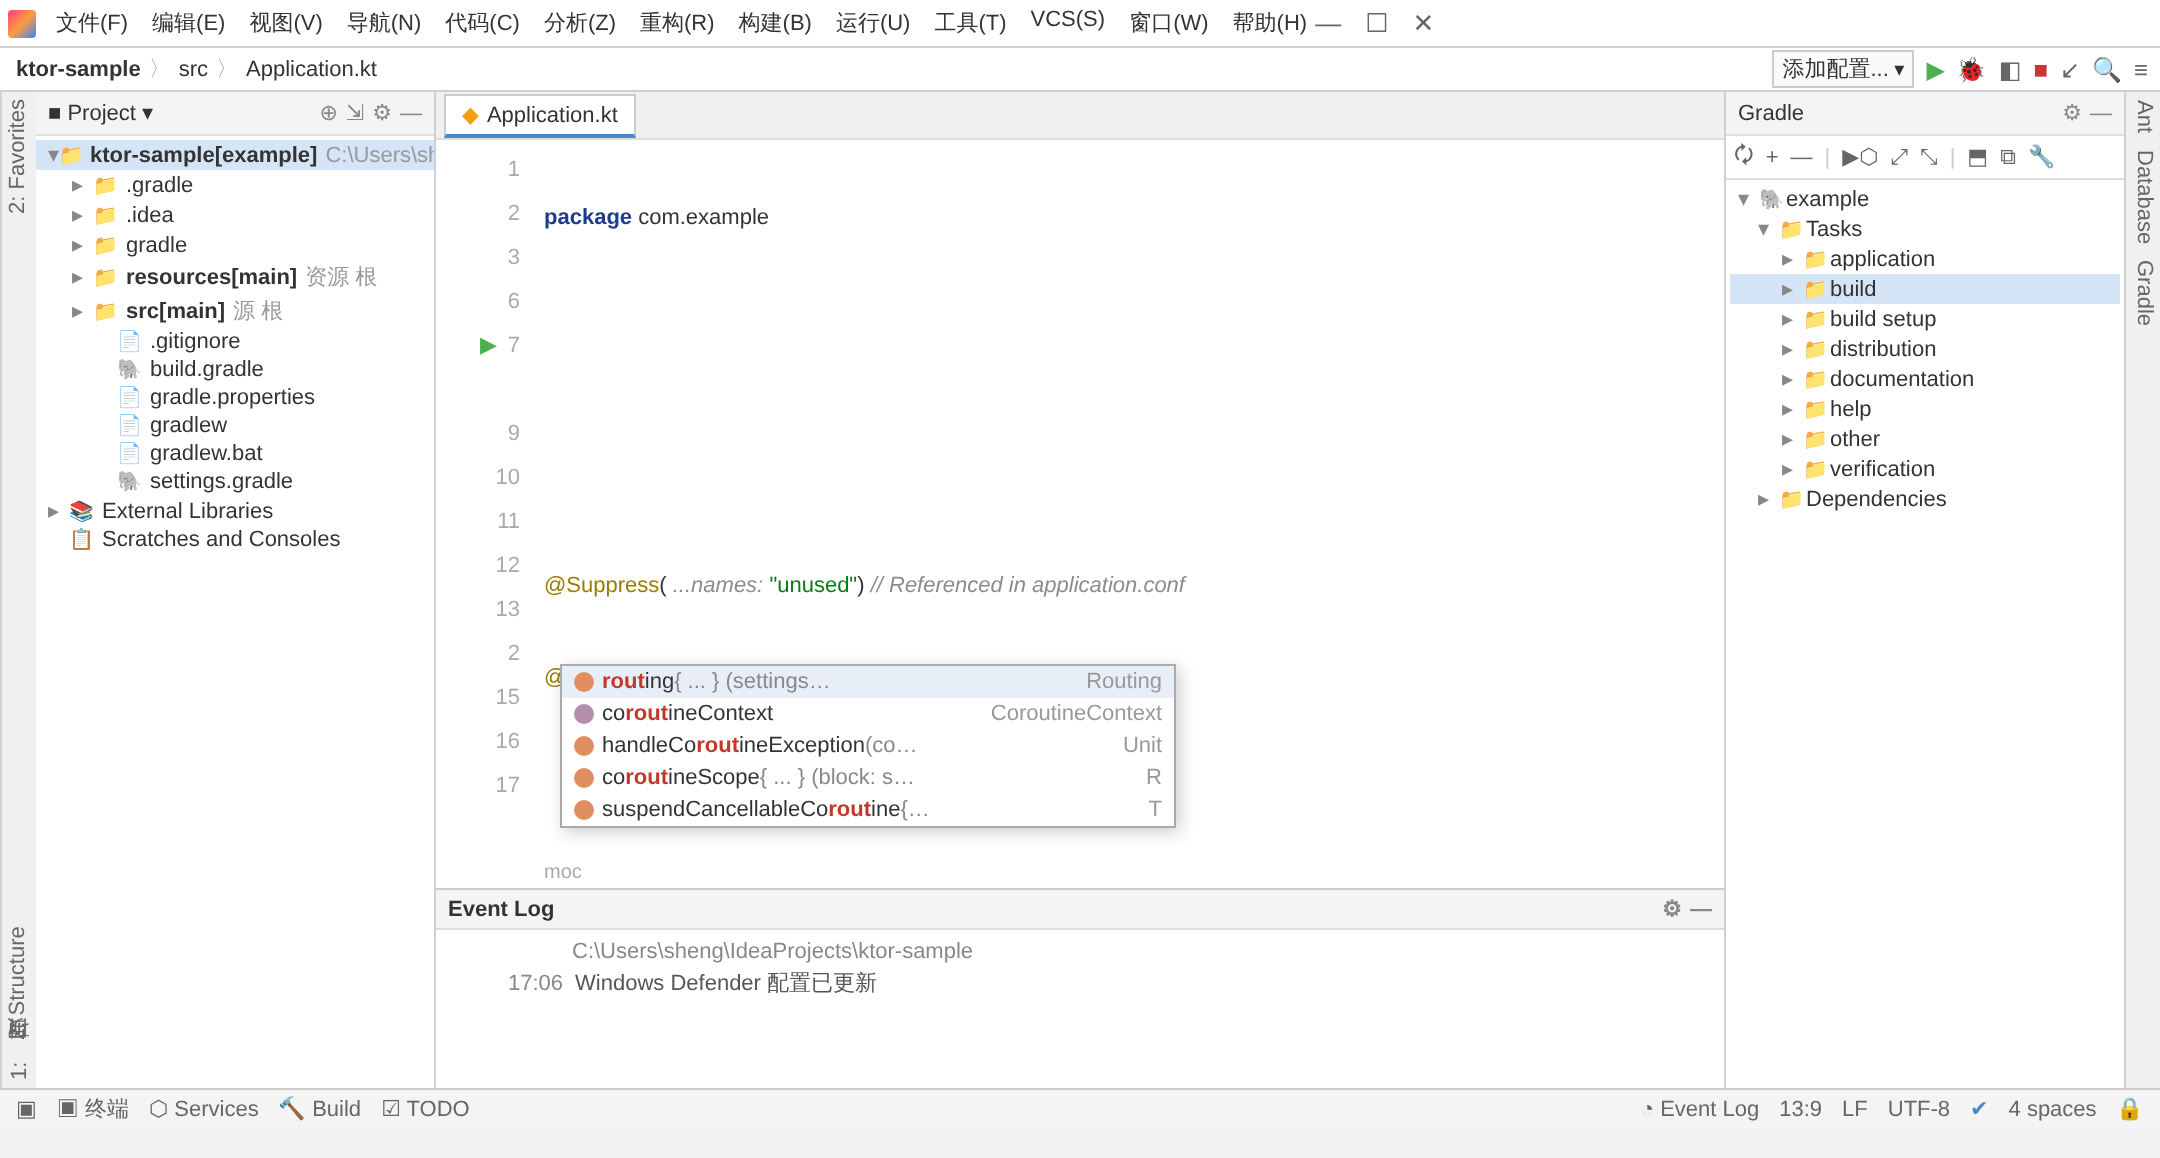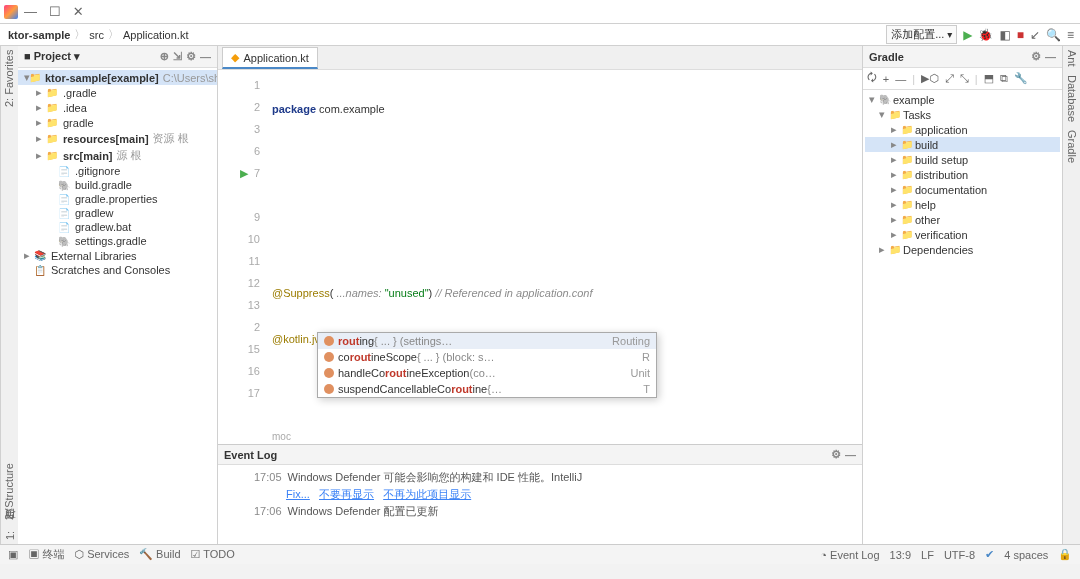--- a/index.html
+++ b/index.html
@@ -17,21 +17,21 @@
 .navbar .spacer { flex: 1; }
 .navbar .rightico { display: flex; gap: 6px; align-items: center; }
 .navbar .rightico .btn { padding: 1px 4px; border: 1px solid #ccc; font-size: 10px; background: #fafafa; cursor:pointer;}
 .navbar .rightico .ico { color: #666; cursor:pointer; font-size: 12px; }
 .body-row { display: flex; height: 498px; }
 .gutter-left { width: 18px; background: #f0f0f0; border-right: 1px solid #d0d0d0; writing-mode: vertical-rl; transform: rotate(180deg); font-size: 10px; color: #666; display: flex; }
 .gutter-left span { padding: 4px 2px; cursor:pointer;}
 .gutter-right { width: 18px; background: #f0f0f0; border-left: 1px solid #d0d0d0; writing-mode: vertical-rl; font-size: 10px; color: #666; display:flex;}
 .gutter-right span { padding: 4px 2px; cursor:pointer;}
 .project-panel { width: 200px; background: #fff; border-right: 1px solid #d0d0d0; display:flex; flex-direction:column;}
-.panel-head { height: 22px; background: #f4f4f4; border-bottom: 1px solid #ddd; display: flex; align-items: center; padding: 0 6px; font-weight: bold; }
+.panel-head { height: 22px; background: #f4f4f4; border-bottom: 1px solid #ddd; display: flex; align-items: center; padding: 0 6px; font-weight: normal; }
 .panel-head .spacer{flex:1}
 .panel-head .ico{color:#888;margin-left:4px;cursor:pointer;font-size:11px;}
 .tree { padding: 2px 0; overflow: hidden; flex:1;}
 .tree .node { padding: 1px 2px 1px 6px; display: flex; align-items: center; white-space: nowrap; cursor:pointer;}
 .tree .node .arrow { width: 10px; color: #888; }
 .tree .node .ico { width: 14px; margin-right: 3px; text-align: center; font-size: 10px;}
 .tree .sel { background: #d5e4f7; }
 .tree .bold { font-weight: bold; }
 .tree .gray { color: #999; margin-left:4px;}
 .tree .i1{padding-left:18px}.tree .i2{padding-left:30px}
@@ -43,21 +43,21 @@
 .gutter div { height: 22px; line-height: 22px; position:relative;}
 .gutter .run::before{content:"▶";color:#4caf50;position:absolute;left:22px;}
 .code { flex: 1; padding: 4px 0 0 4px; position: relative; white-space: pre; }
 .code .ln { height: 22px; line-height: 22px; }
 .kw { color: #1e3a8a; font-weight: bold; }
 .pkg { color: #333; }
 .ann { color: #9b7c00; }
 .str { color: #067d17; }
 .cmt { color: #8c8c8c; font-style: italic; }
 .elp { color: #888; background:#e8e8e8; padding:0 2px;}
-.suggest { position: absolute; left: 62px; top: 262px; width: 340px; background: #fff; border: 1px solid #aaa; box-shadow: 2px 2px 8px rgba(0,0,0,.2); z-index: 10; margin-left: 37px; }
+.suggest { position: absolute; left: 62px; top: 262px; width: 308px; background: #fff; border: 1px solid #aaa; box-shadow: 2px 2px 8px rgba(0,0,0,.2); z-index: 10; }
 .suggest .row { padding: 2px 6px; display: flex; align-items: center; font-family: Consolas,monospace; font-size: 12px; white-space:nowrap; overflow:hidden;}
 .suggest .row.sel { background: #e8eef7; }
 .suggest .row .circ { width: 10px; height: 10px; border-radius: 50%; margin-right: 4px; }
 .suggest .row .cO{background:#e09060;}.suggest .row .cP{background:#b48ead;}
 .suggest .hl{color:#c0392b;font-weight:bold;}
 .suggest .right{margin-left:auto;color:#999;padding-left:6px;}
 .gradle-panel { width: 200px; background: #fff; border-left: 1px solid #d0d0d0; display:flex;flex-direction:column;}
 .gradle-tool { height: 22px; border-bottom:1px solid #ddd; display:flex;align-items:center;padding:0 4px;gap:6px;}
 .gradle-tool .ico{color:#666;cursor:pointer;font-size:11px;}
 .gradle-tree{padding:2px;}
@@ -78,20 +78,35 @@
 .statusbar .spacer{flex:1}
 .statusbar .cell{margin-left:10px;cursor:pointer;}
 .elephant{color:#24a777;}
 .mod-notice{position:absolute;bottom:2px;left:54px;font-size:10px;color:#aaa;}
 </style>
 </head>
 <body>
 
 <div class="titlebar">
   <div class="logo"></div>
+  <div class="menu">
+    <span>文件(F)</span>
+    <span>编辑(E)</span>
+    <span>视图(V)</span>
+    <span>导航(N)</span>
+    <span>代码(C)</span>
+    <span>分析(Z)</span>
+    <span>重构(R)</span>
+    <span>构建(B)</span>
+    <span>运行(U)</span>
+    <span>工具(T)</span>
+    <span>VCS(S)</span>
+    <span>窗口(W)</span>
+    <span>帮助(H)</span>
+  </div>
   <div class="winbtn">
     <span>—</span>
     <span>☐</span>
     <span>✕</span>
   </div>
 </div>
 
 <div class="navbar">
   <span class="crumb"><b>ktor-sample</b></span>
   <span class="sep">〉</span>
@@ -251,58 +266,57 @@
 
       <div class="suggest">
         <div id="suggest-rows">
             <div class="row sel">
               <span class="circ cO"></span>
               <span class=""><span class="hl">rout</span>ing</span>
               <span class="" style="color:#888"> { ... } (settings…</span>
               <span class="right">Routing</span>
             </div>
             <div class="row ">
-              <span class="circ cO"></span>
-              <span class="">co<span class="hl">rout</span>ineScope</span>
-              <span class="" style="color:#888"> { ... } (block: s…</span>
-              <span class="right">R</span>
+              <span class="circ cP"></span>
+              <span class="">co<span class="hl">rout</span>ineContext</span>
+              <span class="" style="color:#888"></span>
+              <span class="right">CoroutineContext</span>
             </div>
             <div class="row ">
               <span class="circ cO"></span>
               <span class="">handleCo<span class="hl">rout</span>ineException</span>
               <span class="" style="color:#888">(co…</span>
               <span class="right">Unit</span>
+            </div>
+            <div class="row ">
+              <span class="circ cO"></span>
+              <span class="">co<span class="hl">rout</span>ineScope</span>
+              <span class="" style="color:#888"> { ... } (block: s…</span>
+              <span class="right">R</span>
             </div>
             <div class="row ">
               <span class="circ cO"></span>
               <span class="">suspendCancellableCo<span class="hl">rout</span>ine</span>
               <span class="" style="color:#888"> {…</span>
               <span class="right">T</span>
             </div>
           </div>
 
       </div>
     </div>
 
     <div class="eventlog">
       <div class="head">
         <span>Event Log</span>
         <span class="spacer"></span>
         <span class="ico">⚙</span>
         <span class="ico">—</span>
       </div>
       <div class="body">
-        <div class="line">
-          <span class="time">17:05</span><span>Windows Defender 可能会影响您的构建和 IDE 性能。IntelliJ</span>
-        </div>
-        <div class="line" style="padding-left:32px">
-          <span class="link">Fix...</span>&nbsp;&nbsp;
-          <span class="link">不要再显示</span>&nbsp;&nbsp;
-          <span class="link">不再为此项目显示</span>
-        </div>
+        <div class="line path" style="padding-left:32px">C:\Users\sheng\IdeaProjects\ktor-sample</div>
         <div class="line">
           <span class="time">17:06</span><span>Windows Defender 配置已更新</span>
         </div>
       </div>
     </div>
   </div>
 
   <div class="gradle-panel">
     <div class="panel-head">
       <span>Gradle</span>

